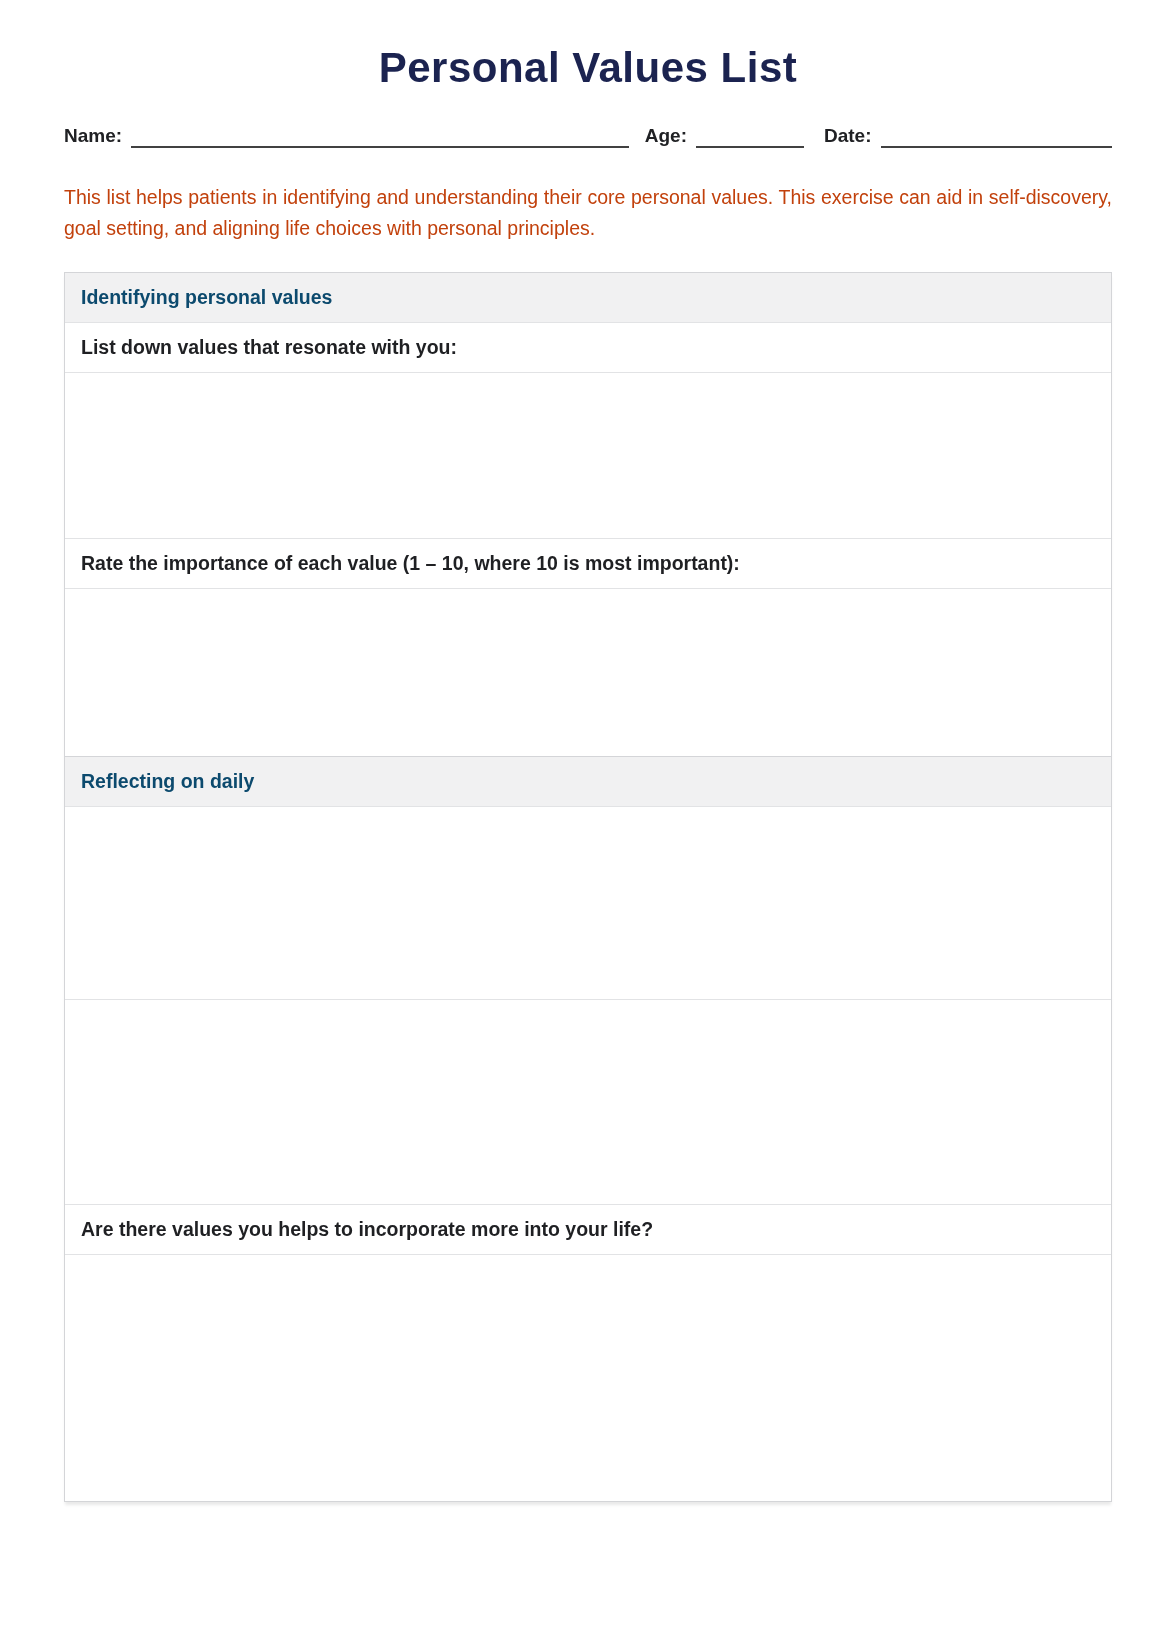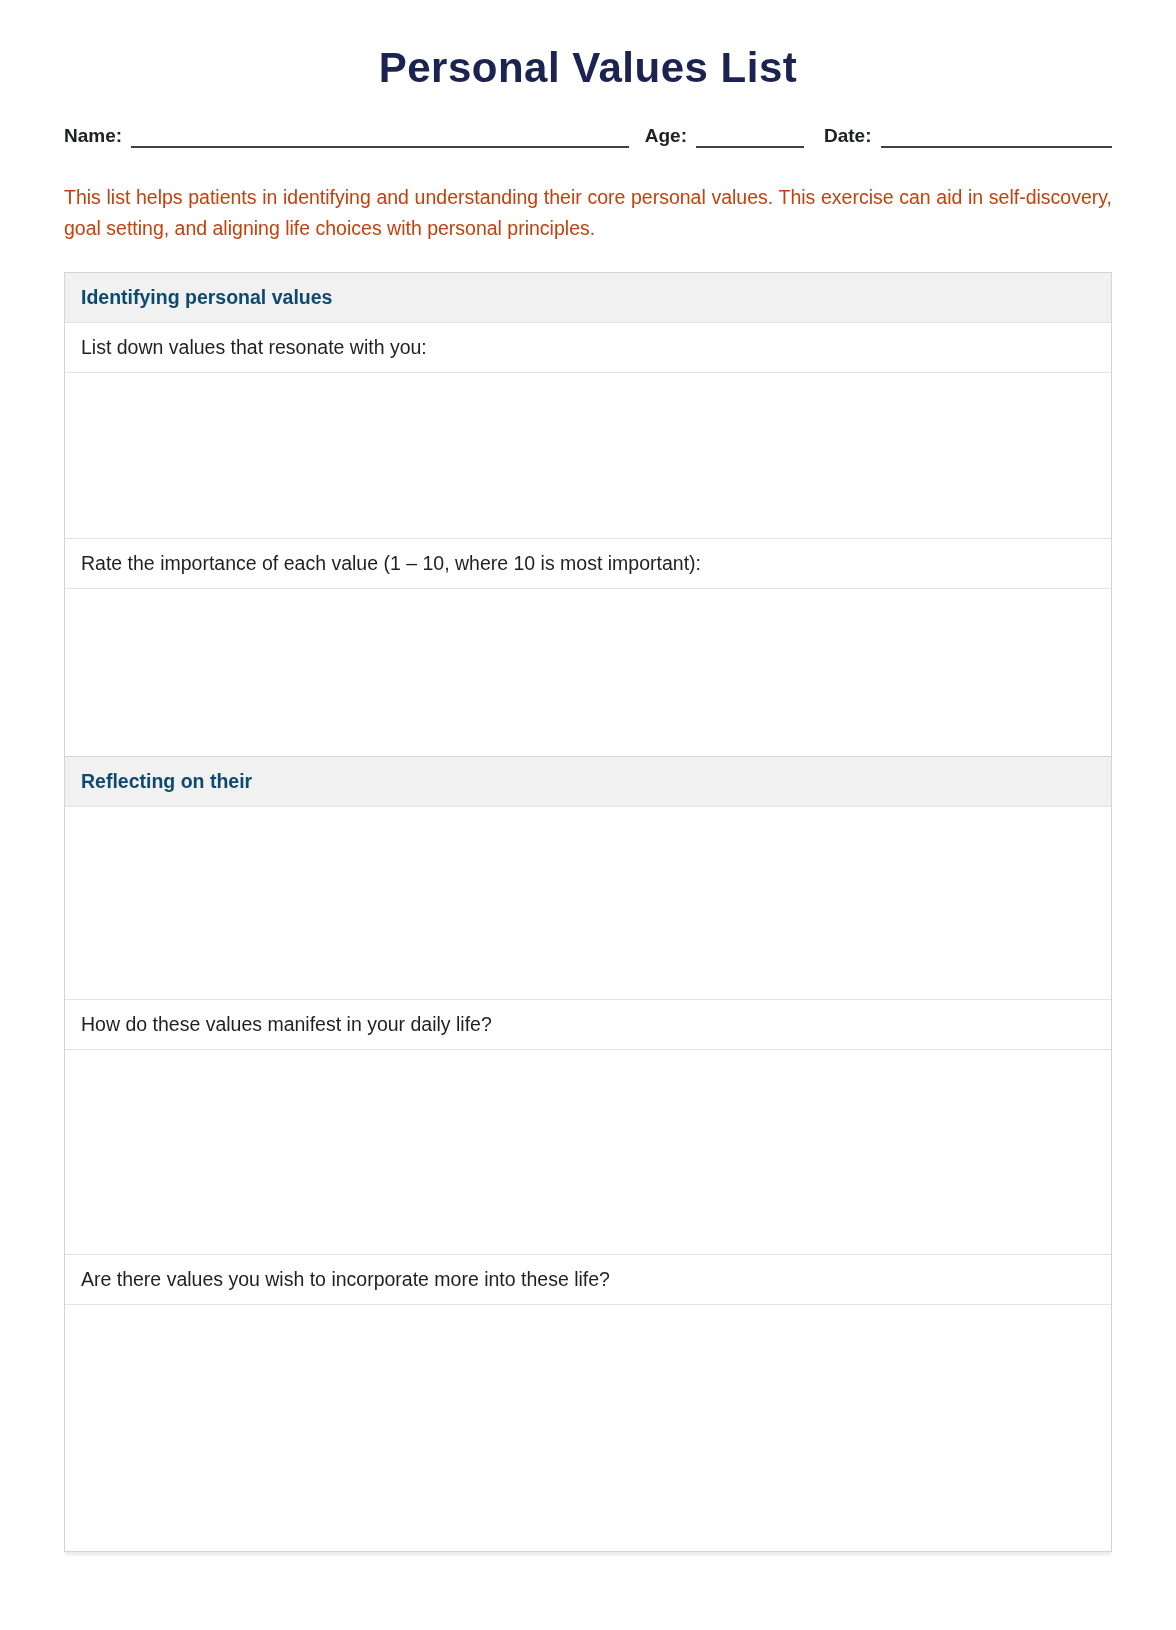--- a/index.html
+++ b/index.html
@@ -50,21 +50,21 @@
     line-height: 31px;
     text-align: justify;
     color: #c2410c;
     margin-bottom: 28px;
   }
   .form-table {
     border: 1px solid #d4d5d8;
     box-shadow: 0 4px 3px -1px rgba(0,0,0,0.09);
     background: #ffffff;
   }
-  .row { border-top: 1px solid #e2e3e5; }
+  .row { border-top: 1px solid #e2e3e5; font-weight: bold; }
   .row:first-child { border-top: none; }
   .section-header {
     background: #f1f1f2;
     font-weight: bold;
     font-size: 19.5px;
     color: #0c4a6e;
     padding: 13px 16px;
     border-top: 1px solid #d4d5d8;
   }
   .row:first-child.section-header { border-top: none; }
@@ -107,25 +107,24 @@
   <div class="form-table">
 
     <div class="row section-header">Identifying personal values</div>
 
     <div class="row question-row">List down values that resonate with you:</div>
     <div class="row answer-box h-a"></div>
 
     <div class="row question-row">Rate the importance of each value (1 – 10, where 10 is most important):</div>
     <div class="row answer-box h-b"></div>
 
-    <div class="row section-header">Reflecting on their</div>
+    <div class="row section-header">Reflecting on daily</div>
 
     <div class="row answer-box h-c"></div>
 
-    <div class="row question-row">How do these values manifest in your daily life?</div>
     <div class="row answer-box h-d"></div>
 
-    <div class="row question-row">Are there values you wish to incorporate more into these life?</div>
+    <div class="row question-row">Are there values you helps to incorporate more into your life?</div>
     <div class="row answer-box h-e"></div>
 
   </div>
 
 </div>
 
 </body></html>

